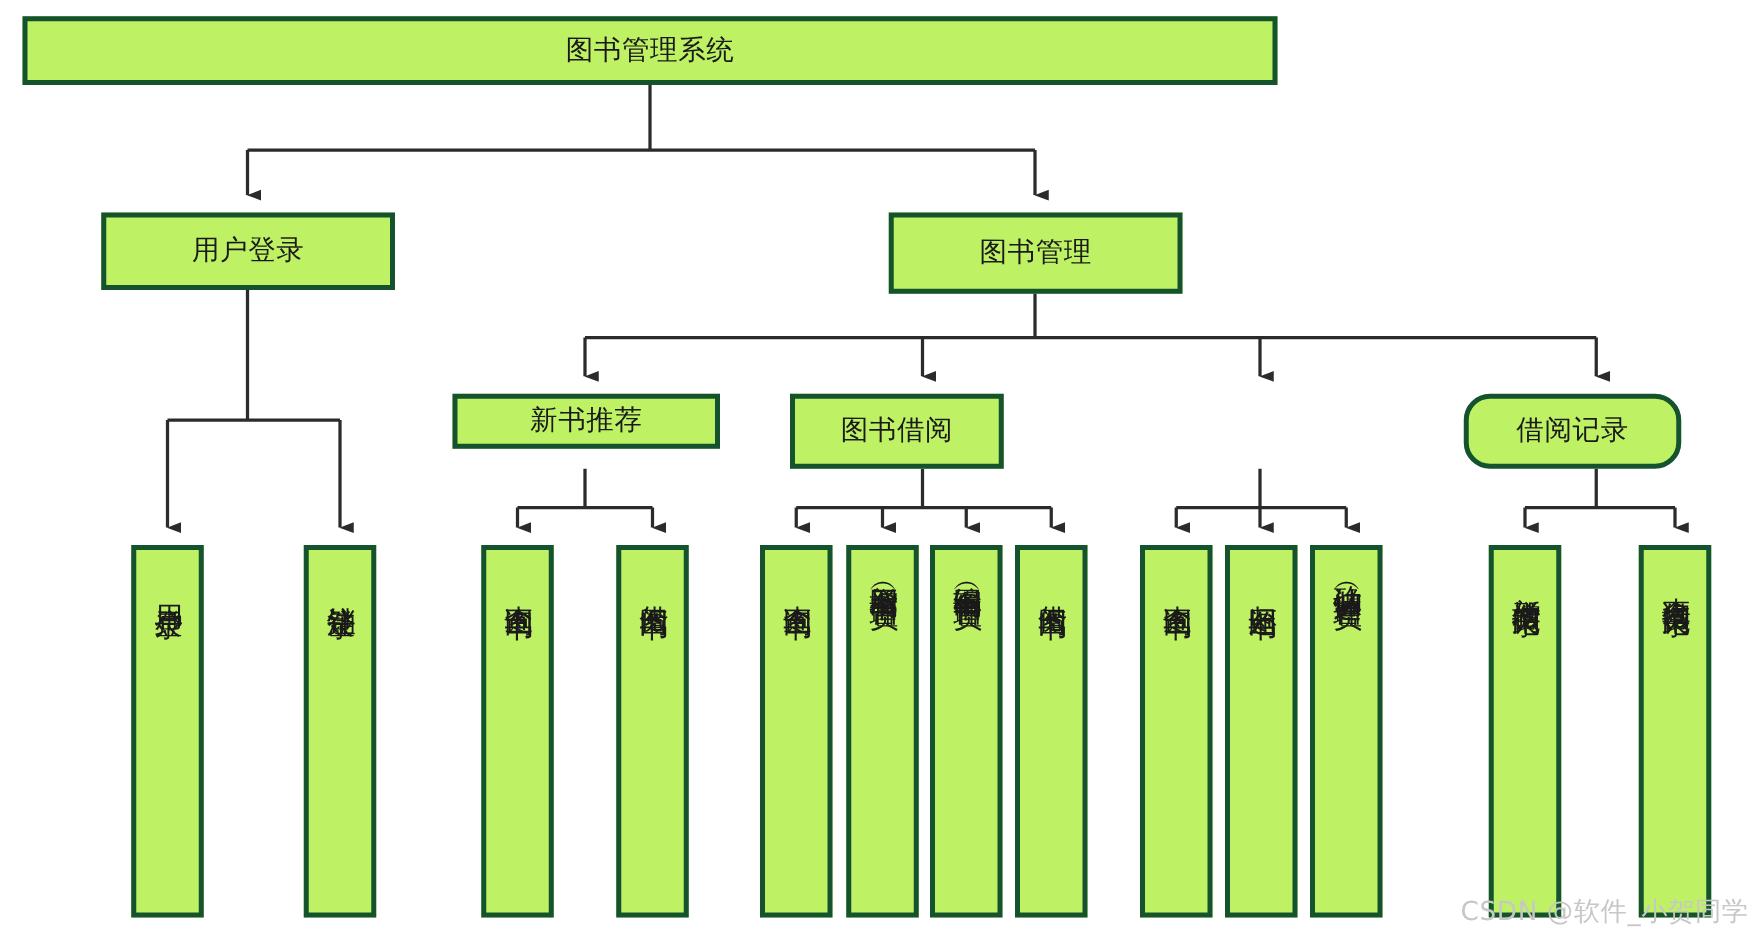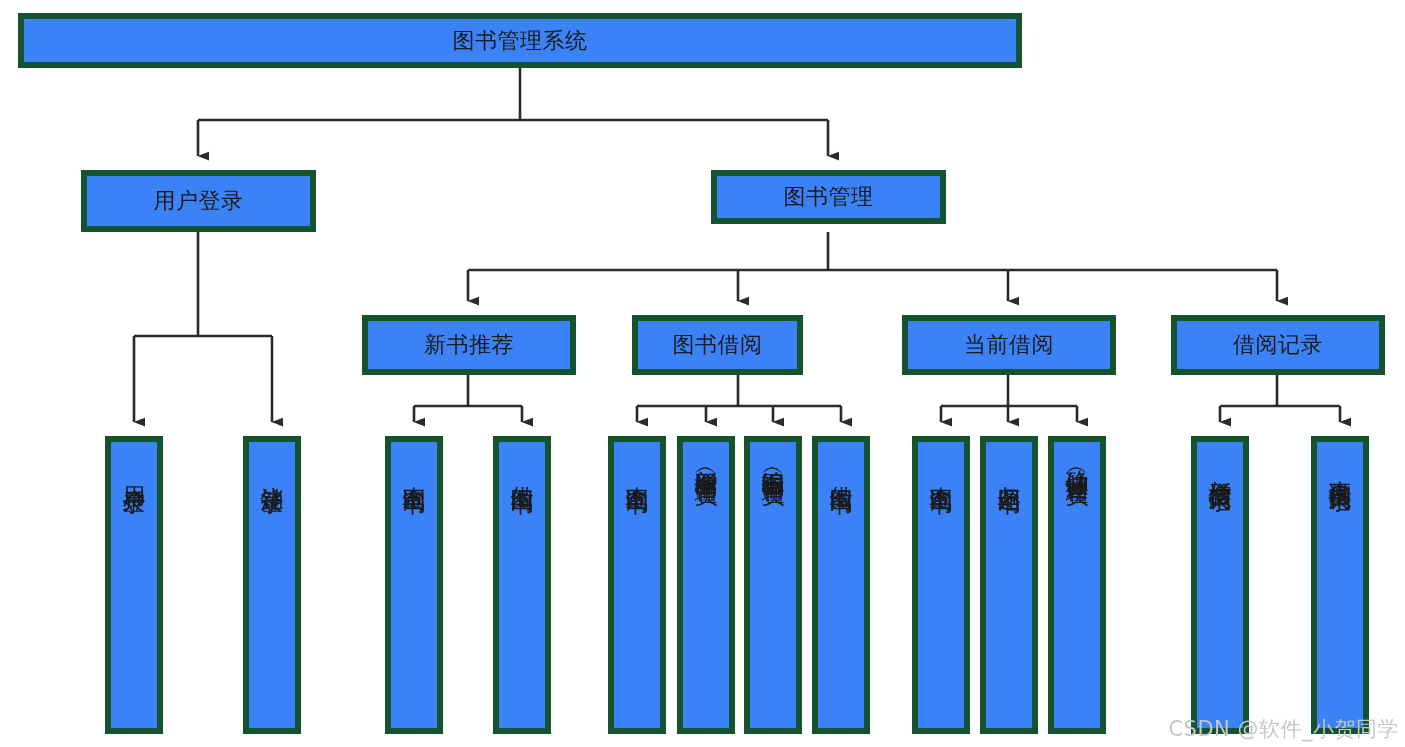--- a/index.html
+++ b/index.html
@@ -18,22 +18,22 @@
   #wires {
     position: absolute;
     left: 0; top: 0;
     width: 1405px;
     height: 747px;
     pointer-events: none;
   }
   .node {
     position: absolute;
     box-sizing: border-box;
-    background: #3b82f6;
-    border: 6px solid #14532d;
+    background: #bef264;
+    border: 4px solid #14532d;
     display: flex;
     align-items: center;
     justify-content: center;
     color: #1a1a1a;
   }
   .node .lbl {
     display: block;
     text-align: center;
     line-height: 1.0;
     white-space: nowrap;
@@ -126,34 +126,31 @@
     </g>
   </svg>
 
   <div class="node h-node" style="left:18px; top:13px; width:1004px; height:55px;">
     <span class="lbl">图书管理系统</span>
   </div>
 
   <div class="node h-node" style="left:81px; top:170px; width:235px; height:62px;">
     <span class="lbl">用户登录</span>
   </div>
-  <div class="node h-node" style="left:711px; top:170px; width:235px; height:54px;">
+  <div class="node h-node" style="left:711px; top:170px; width:235px; height:65px;">
     <span class="lbl">图书管理</span>
   </div>
 
-  <div class="node h-node" style="left:362px; top:315px; width:214px; height:60px;">
+  <div class="node h-node" style="left:362px; top:315px; width:214px; height:44px;">
     <span class="lbl">新书推荐</span>
   </div>
   <div class="node h-node" style="left:632px; top:315px; width:171px; height:60px;">
     <span class="lbl">图书借阅</span>
   </div>
-  <div class="node h-node" style="left:902px; top:315px; width:214px; height:60px;">
-    <span class="lbl">当前借阅</span>
-  </div>
-  <div class="node h-node" style="left:1171px; top:315px; width:214px; height:60px;">
+  <div class="node h-node" style="left:1171px; top:315px; width:174px; height:60px;border-radius:21px;">
     <span class="lbl">借阅记录</span>
   </div>
 
   <div class="node v-node" style="left:105px; top:436px; width:58px; height:298px;">
     <span class="lbl">用户登录</span>
   </div>
   <div class="node v-node" style="left:243px; top:436px; width:58px; height:298px;">
     <span class="lbl">注销登录</span>
   </div>
 

